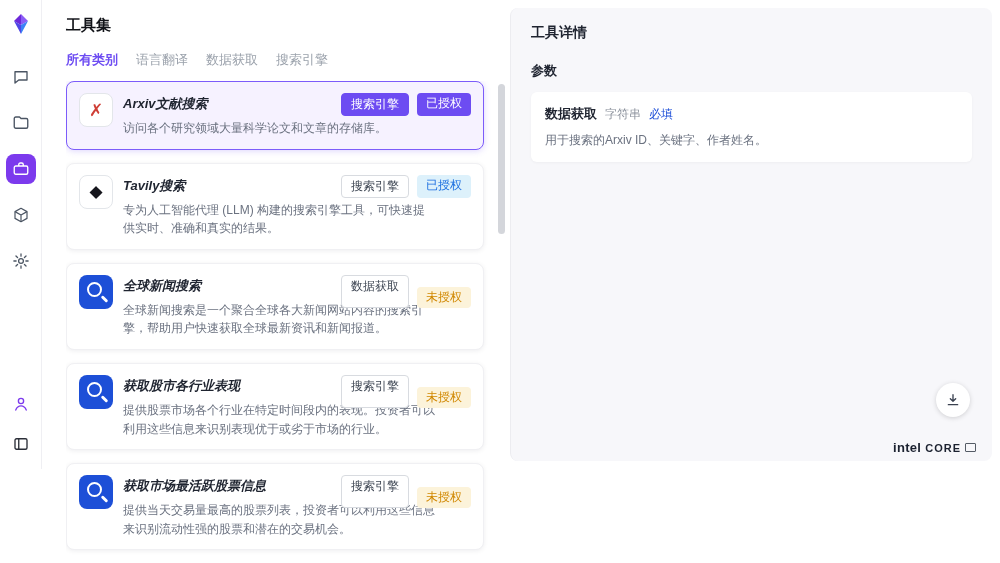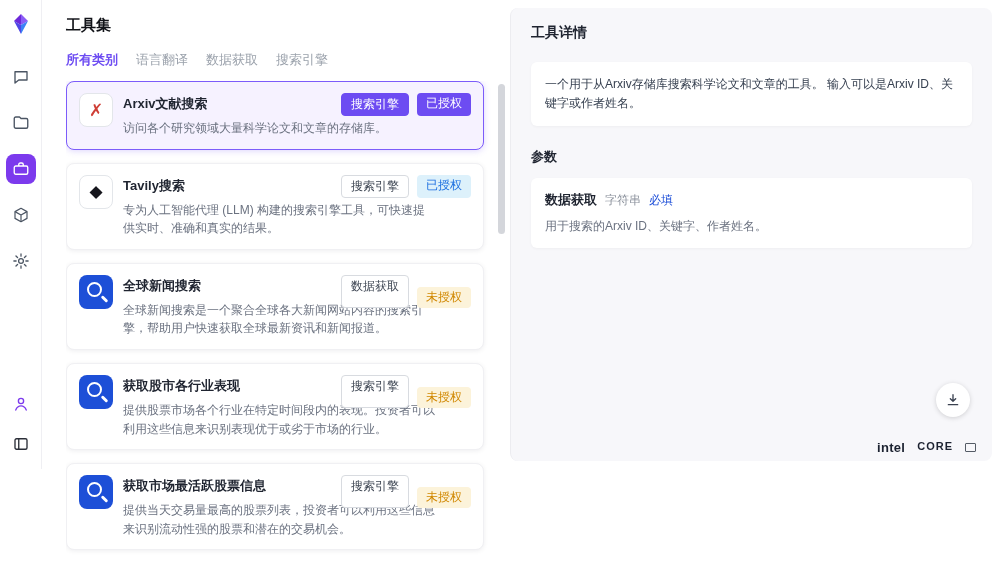--- a/index.html
+++ b/index.html
@@ -35,21 +35,21 @@
     box-shadow:0 1px 6px rgba(124,92,250,.25); }
   .tool-icon { width:34px; height:34px; border-radius:8px; flex:0 0 auto; display:flex;
     align-items:center; justify-content:center; font-size:17px; font-weight:bold;
     position:relative; }
   .tool-icon.bordered { border:1px solid #e3e6ea; }
   .shape-magnifier::before { content:""; position:absolute; left:8px; top:7px; width:11px;
     height:11px; border:2.5px solid currentColor; border-radius:50%; }
   .shape-magnifier::after { content:""; position:absolute; right:7px; bottom:6px; width:3px;
     height:8px; background:currentColor; border-radius:2px; transform:rotate(-45deg); }
   .tool-main { flex:1; min-width:0; }
-  .tool-title { font-size:13px; font-weight:bold; color:#1f2430; margin:2px 0 6px; }
+  .tool-title { font-size:13px; font-weight:bold; color:#1f2430; margin:2px 0 6px;font-style:italic; }
   .tool-desc { font-size:12px; color:#6b7280; line-height:1.55; max-width:312px; }
   .badges { position:absolute; top:11px; right:12px; display:flex; gap:8px; }
   .badge { font-size:12px; padding:2px 9px; border-radius:4px; white-space:nowrap; }
   .badge-cat { background:#ffffff; border:1px solid #d8dbe0; color:#3f4754; }
   .tool-card.selected .badge-cat { background:#6d4cf2; border-color:#6d4cf2; color:#ffffff; }
   .badge-auth.authorized-primary { background:#6d4cf2; color:#ffffff; }
   .badge-auth.authorized-info { background:#ddf1fb; color:#1d6fe0; }
   .badge-auth.unauthorized { background:#fcf3da; color:#d08700;margin-top:12px; }
   .scroll-thumb { position:absolute; right:5px; top:84px; width:7px; height:150px;
     background:#d4d6db; border-radius:4px; }
@@ -66,21 +66,21 @@
   .param-name { font-size:13px; font-weight:bold; color:#1f2430; }
   .param-type { font-size:12px; color:#8a909b; }
   .param-required { font-size:12px; color:#1d4ed8; }
   .param-desc { font-size:12px; color:#6b7280; margin-top:9px; }
 
   .fab-download { position:absolute; right:22px; bottom:44px; width:34px; height:34px;
     border-radius:50%; background:#ffffff; box-shadow:0 1px 5px rgba(0,0,0,.16);
     display:flex; align-items:center; justify-content:center; cursor:pointer; }
   .fab-download svg { width:16px; height:16px; }
   .intel-brand { position:absolute; right:16px; bottom:6px; display:flex;
-    align-items:flex-start; gap:12px; color:#1c2230; }
+    align-items:center; gap:4px; color:#1c2230; }
   .intel-word { font-size:13px; font-weight:bold; letter-spacing:.3px; }
   .core-word { font-size:11px; font-weight:bold; letter-spacing:1px; }
   .chip-box { width:11px; height:9px; border:1px solid #555c66; border-radius:1px;
     align-self:center; }
 </style>
 </head>
 <body>
 
 <div class="app">
 
@@ -209,23 +209,20 @@
       <span class="badge badge-cat">搜索引擎</span>
       <span class="badge badge-auth unauthorized">未授权</span>
     </div>
   </div>
       </div>
     <div class="scroll-thumb"></div>
   </section>
 
   <section class="detail-panel">
     <div class="detail-title">工具详情</div>
-    <div class="detail-card">
-      <div class="intro-text">一个用于从Arxiv存储库搜索科学论文和文章的工具。 输入可以是Arxiv ID、关键字或作者姓名。</div>
-    </div>
     <div class="section-title">参数</div>
     <div class="detail-card">
       <div class="param-head">
         <span class="param-name">数据获取</span>
         <span class="param-type">字符串</span>
         <span class="param-required">必填</span>
       </div>
       <div class="param-desc">用于搜索的Arxiv ID、关键字、作者姓名。</div>
     </div>
 

